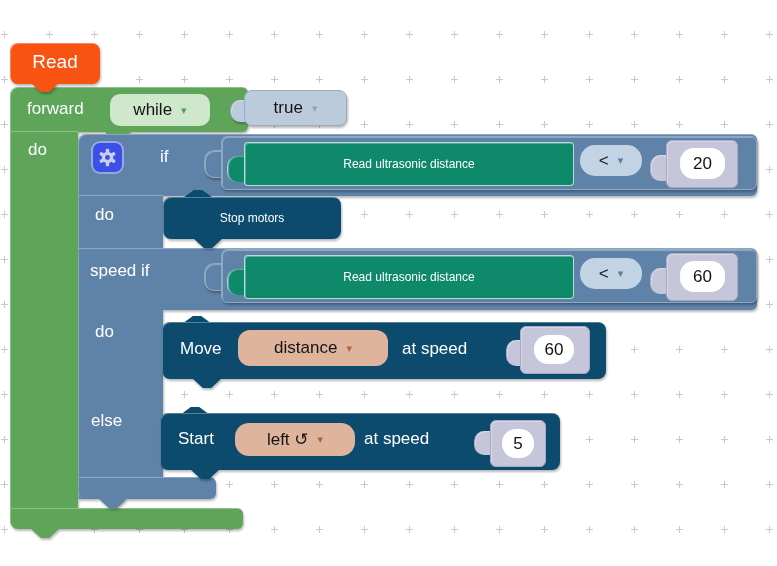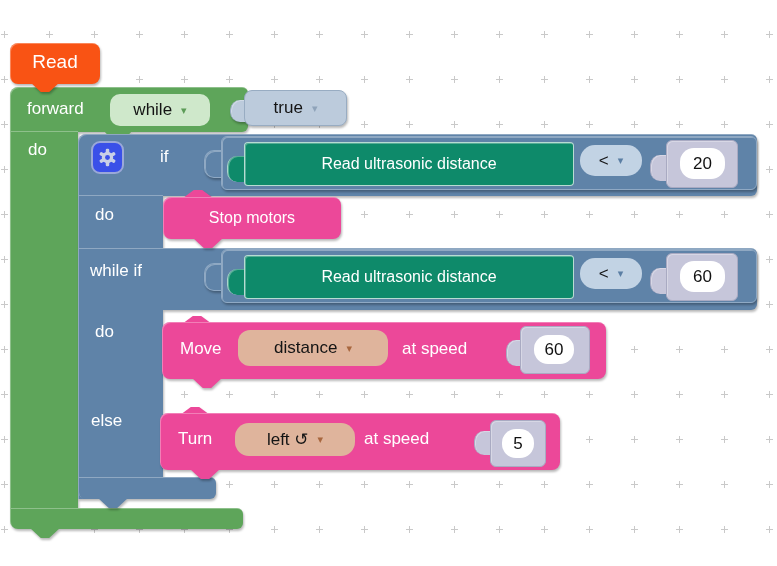--- a/index.html
+++ b/index.html
@@ -15,25 +15,25 @@
   .lbl{position:absolute;color:#fff;font-size:17px;line-height:22px;white-space:nowrap;}
   .fld{position:absolute;box-sizing:border-box;display:flex;align-items:center;justify-content:center;gap:9px;font-size:17px;color:#141414;white-space:nowrap;}
   .arrow{font-size:11px;line-height:1;}
   .notch-down{clip-path:polygon(0 0,100% 0,64% 100%,36% 100%);box-shadow:none;}
   .notch-up{clip-path:polygon(36% 0,64% 0,100% 100%,0 100%);box-shadow:none;}
   .tab{border-radius:10px 0 0 10px;}
   .c-green{background:#5ea55a;}
   .c-orange{background:#f95314;}
   .c-blue{background:#5f83a8;}
   .c-teal{background:#0e8a6a;}
-  .c-brown{background:#ec4899;}
+  .c-brown{background:#0c4a6e;}
   .c-lav{background:#c6c6da;}
   .c-true{background:#bccbdc;}
   .num-inner{position:absolute;background:#ffffff;border-radius:14px;display:flex;align-items:center;justify-content:center;font-size:17px;color:#111;}
-  .center-txt{display:flex;align-items:center;justify-content:center;color:#fff;font-size:16px;}
+  .center-txt{display:flex;align-items:center;justify-content:center;color:#fff;font-size:12px;}
   .gear-btn{position:absolute;box-sizing:border-box;border-radius:9px;background:#3a50e8;border:2px solid #9aa8d8;display:flex;align-items:center;justify-content:center;}
 </style>
 </head>
 <body>
 
 <div id="canvas">
   <div id="grid">
       <div class="grid-cross" style="left: 1px; top: 31px;"></div>
       <div class="grid-cross" style="left: 46px; top: 31px;"></div>
       <div class="grid-cross" style="left: 91px; top: 31px;"></div>
@@ -292,21 +292,21 @@
           <rect x="10" y="2" width="4" height="20" rx="1.5"></rect>
           <rect x="10" y="2" width="4" height="20" rx="1.5" transform="rotate(60 12 12)"></rect>
           <rect x="10" y="2" width="4" height="20" rx="1.5" transform="rotate(120 12 12)"></rect>
           <circle cx="12" cy="12" r="6.5"></circle>
         </g>
         <circle cx="12" cy="12" r="2.8" fill="#3a50e8"></circle>
       </svg>
     </div>
     <div class="lbl" style="left:160px;top:146px;">if</div>
     <div class="lbl" style="left:95px;top:204px;">do</div>
-    <div class="lbl" style="left:90px;top:260px;">while if</div>
+    <div class="lbl" style="left:90px;top:260px;">speed if</div>
     <div class="lbl" style="left:95px;top:321px;">do</div>
     <div class="lbl" style="left:91px;top:410px;">else</div>
   </div>
 
   <div class="grp">
     <div class="blk c-blue tab" style="left:204px;top:150px;width:20px;height:28px;border:1px solid #8fa9c4;border-right:none;"></div>
     <div class="blk c-blue" style="left:221px;top:136px;width:536px;height:54px;border-radius:6px;border:1px solid #8fa9c4;"></div>
     <div class="blk c-teal tab" style="left:227px;top:156px;width:19px;height:26px;border-left:1px solid rgba(255,255,255,0.65);"></div>
     <div class="blk c-teal center-txt" style="left:244px;top:142px;width:330px;height:44px;border-radius:4px;border:1px solid rgba(255,255,255,0.7);">
       <span>Read ultrasonic distance</span>
@@ -362,21 +362,21 @@
     <div class="blk c-lav" style="left:520px;top:326px;width:70px;height:48px;border-radius:6px;border:1px solid #a9aac2;"></div>
     <div class="num-inner" style="left:534px;top:335px;width:40px;height:29px;">
       <span>60</span>
     </div>
   </div>
 
   <div class="grp">
     <div class="blk c-brown notch-up" style="left:180px;top:407px;width:30px;height:8px;"></div>
     <div class="blk c-brown" style="left:160px;top:413px;width:400px;height:57px;border-radius:8px;"></div>
     <div class="blk c-brown notch-down" style="left:190px;top:469px;width:30px;height:10px;"></div>
-    <div class="lbl" style="left:178px;top:428px;">Turn</div>
+    <div class="lbl" style="left:178px;top:428px;">Start</div>
     <div class="fld" style="left:235px;top:423px;width:120px;height:33px;border-radius:14px;background:#dfb49c;">
       <span>left ↺</span>
       <span class="arrow" style="color:#a8673f;">▾</span>
     </div>
     <div class="lbl" style="left:364px;top:428px;">at speed</div>
     <div class="blk c-lav tab" style="left:474px;top:431px;width:16px;height:24px;border-left:1px solid #a9aac2;"></div>
     <div class="blk c-lav" style="left:490px;top:420px;width:56px;height:47px;border-radius:6px;border:1px solid #a9aac2;"></div>
     <div class="num-inner" style="left:502px;top:429px;width:32px;height:29px;">
       <span>5</span>
     </div>

